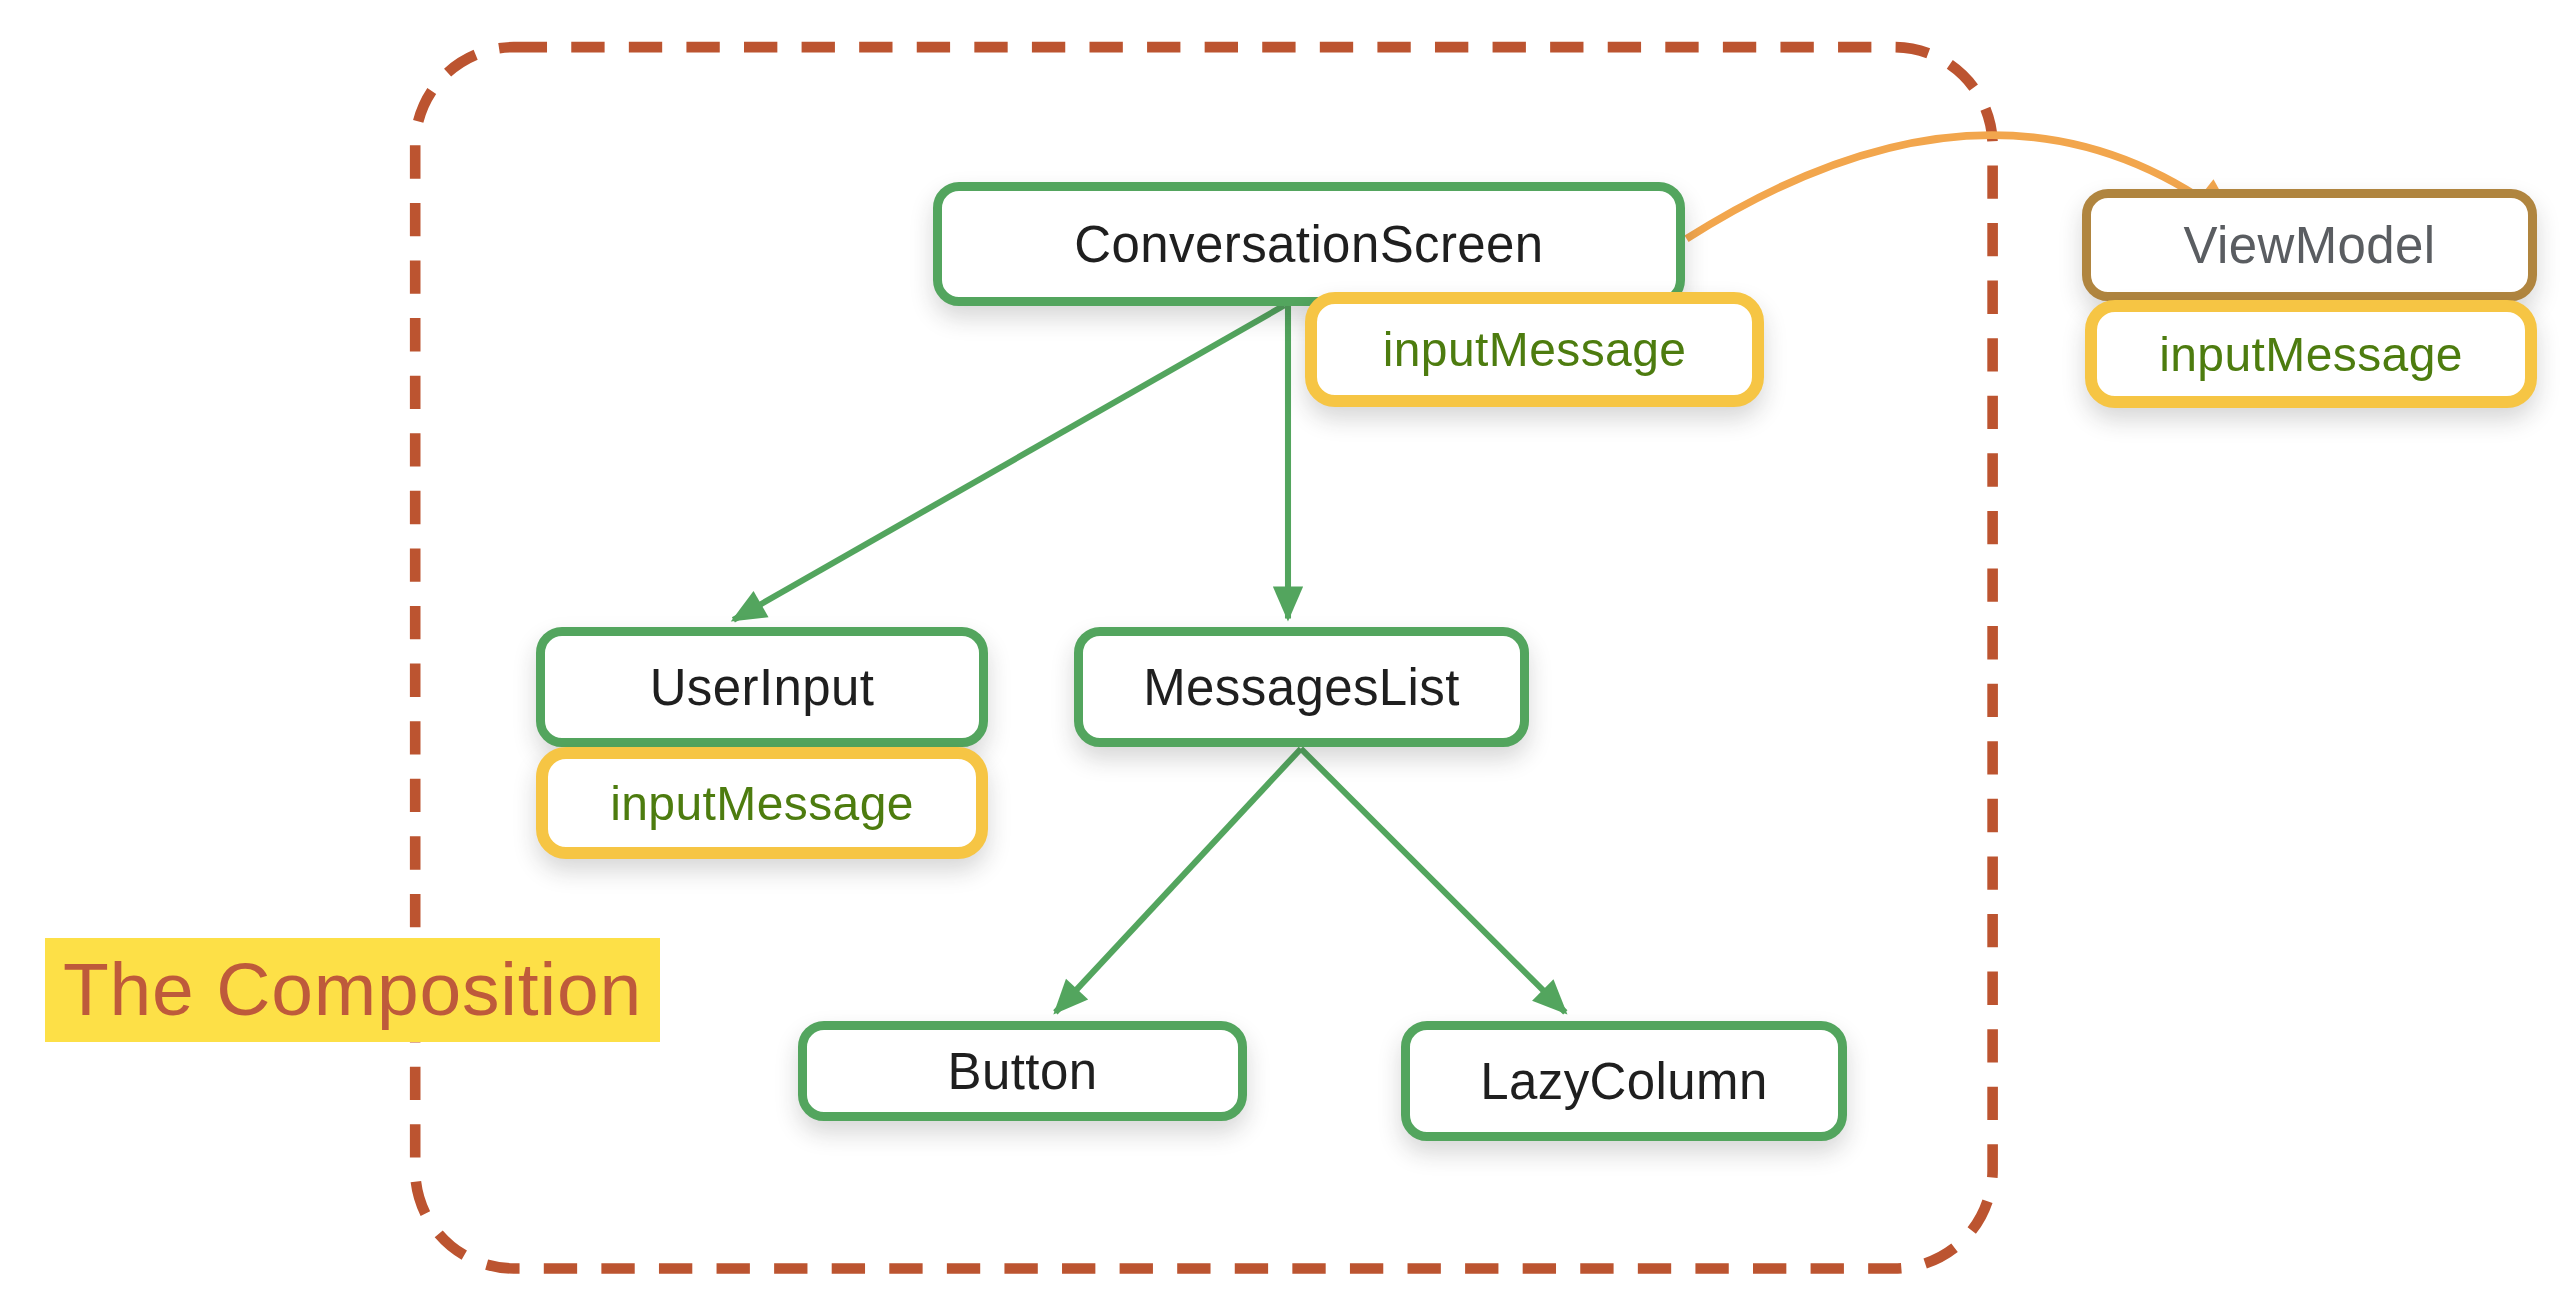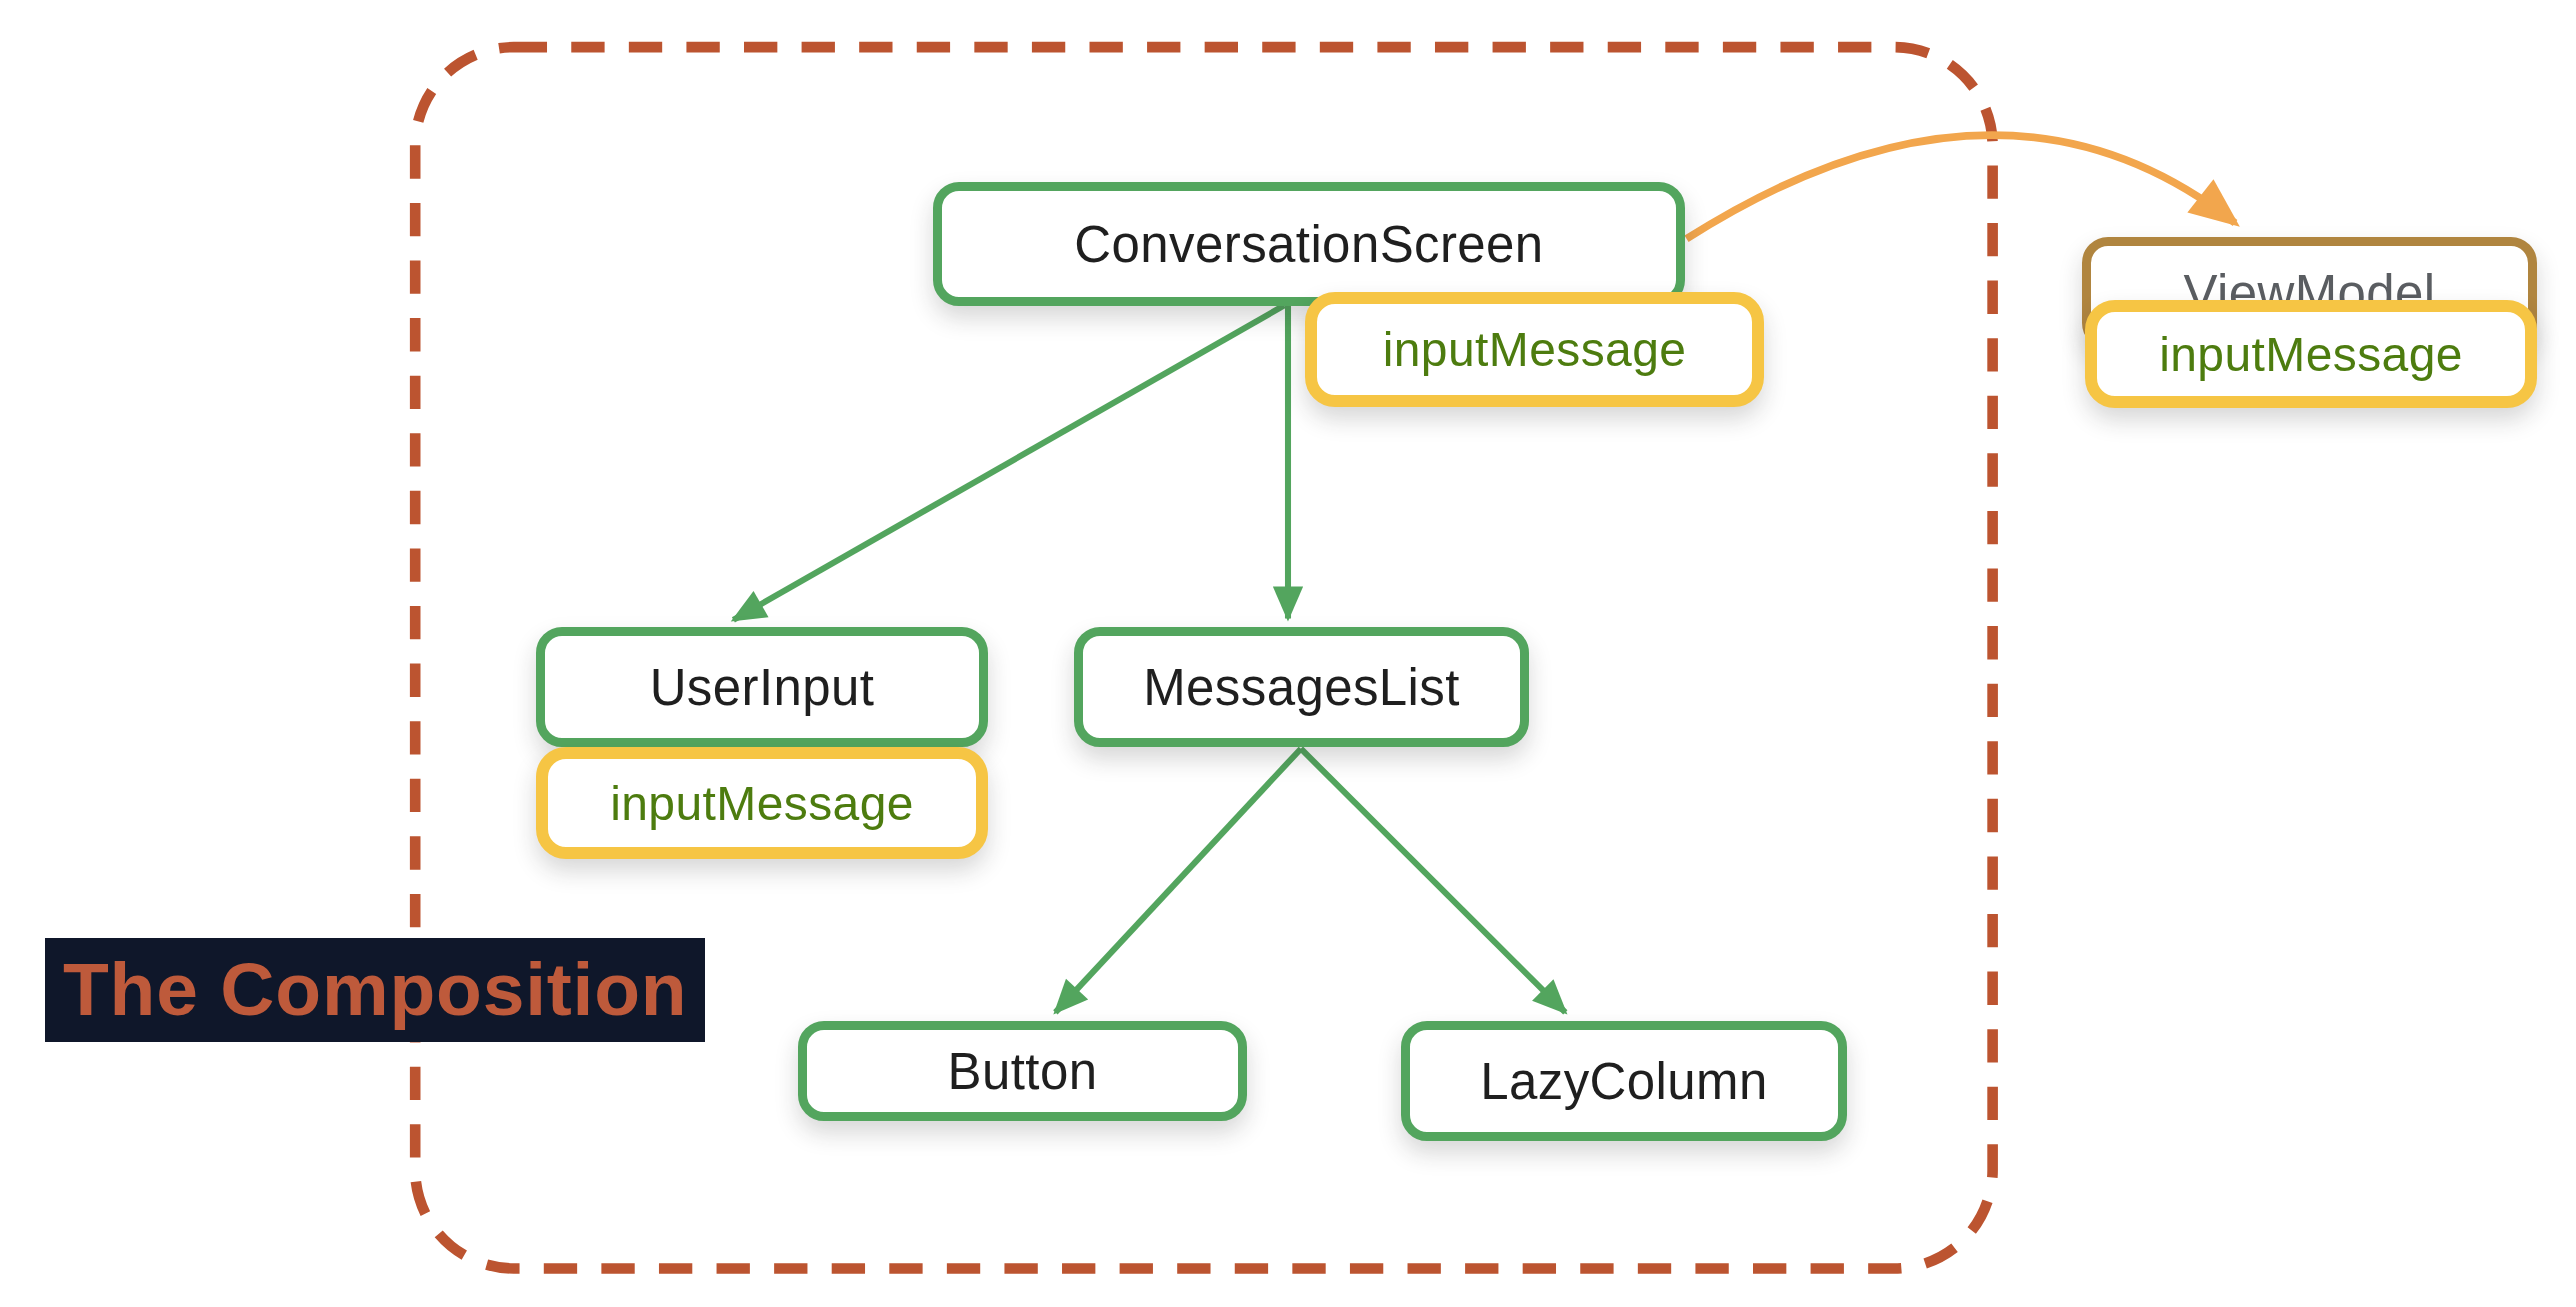--- a/index.html
+++ b/index.html
@@ -48,36 +48,36 @@
     border: 12px solid #F6C544;
     border-radius: 30px;
     font-size: 48px;
     color: #4d7c0f;
     z-index: 5;
     letter-spacing: 0.4px;
   }
   
   .n-conversation { left: 933px; top: 182px;  width: 752px; height: 124px; }
   .b-conversation { left: 1305px; top: 292px;  width: 459px; height: 115px; }
-  .n-viewmodel    { left: 2082px; top: 189px;  width: 455px; height: 112px; margin-top: 48px; }
+  .n-viewmodel    { left: 2082px; top: 189px;  width: 455px; height: 112px; }
   .b-viewmodel    { left: 2085px; top: 300px;  width: 452px; height: 108px; }
   .n-userinput    { left: 536px;  top: 627px;  width: 452px; height: 120px; }
   .b-userinput    { left: 536px;  top: 747px;  width: 452px; height: 112px; }
   .n-messageslist { left: 1074px; top: 627px;  width: 455px; height: 120px; }
   .n-button       { left: 798px; top: 1021px; width: 449px; height: 100px; }
   .n-lazycolumn   { left: 1371px; top: 1021px; width: 446px; height: 120px; margin-left: 30px; }
   .diagram-title {
     position: absolute;
     left: 45px;
     top: 938px;
     z-index: 6;
     font-size: 75px;
-    font-weight: 700;
+    font-weight: 400;
     color: #BE5A3B;
-    background: #0f172a;
+    background: #fde047;
     padding: 7.6px 18px 10.6px 18px;
     letter-spacing: 0.8px;
     white-space: nowrap;
   }
 </style>
 </head>
 <body>
 
 <div class="canvas">
 

